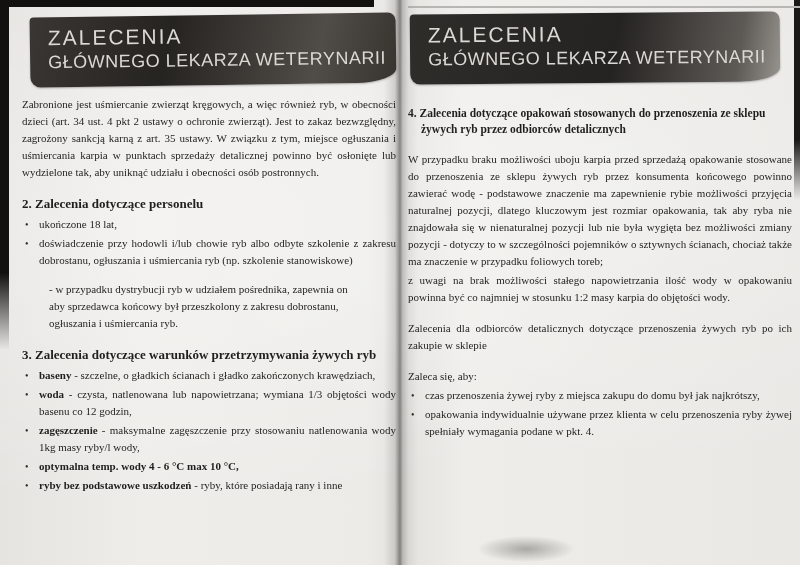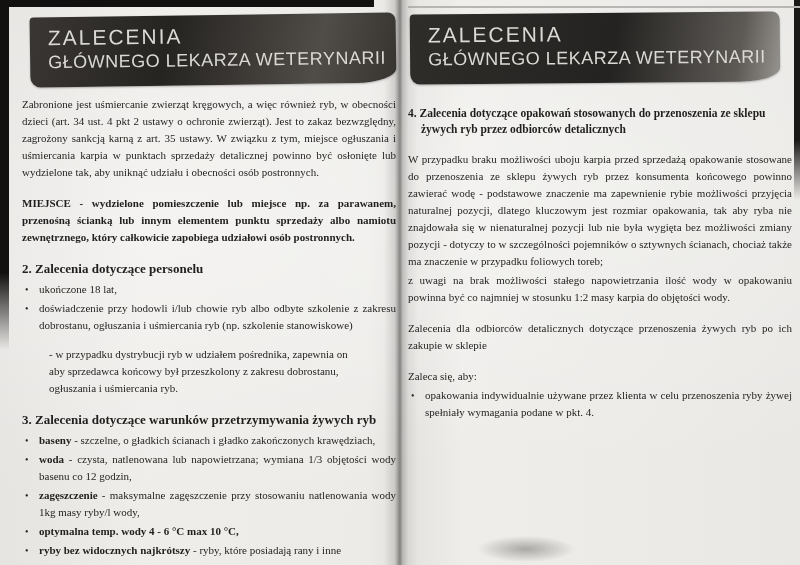--- a/index.html
+++ b/index.html
@@ -82,41 +82,41 @@
     <div class="l2">GŁÓWNEGO LEKARZA WETERYNARII</div>
   </div>
 
   <div class="banner banner-right">
     <div class="l1">ZALECENIA</div>
     <div class="l2">GŁÓWNEGO LEKARZA WETERYNARII</div>
   </div>
 
   <div class="col col-left">
     <p class="para">Zabronione jest uśmiercanie zwierząt kręgowych, a więc również ryb, w obecności dzieci (art. 34 ust. 4 pkt 2 ustawy o ochronie zwierząt). Jest to zakaz bezwzględny, zagrożony sankcją karną z art. 35 ustawy. W związku z tym, miejsce ogłuszania i uśmiercania karpia w punktach sprzedaży detalicznej powinno być osłonięte lub wydzielone tak, aby uniknąć udziału i obecności osób postronnych.</p>
-    <p class="para bold">MIEJSCE - wydzielone pomieszczenie lub miejsce np. za parawanem, przenośną ścianką lub innym elementem punktu sprzedaży albo namiotu zewnętrznego, który całkowicie zapobiega udziałowi osób postronnych.</p>
 
     <div class="heading">2. Zalecenia dotyczące personelu</div>
     <div class="bullet single">ukończone 18 lat,</div>
     <div class="bullet">doświadczenie przy hodowli i/lub chowie ryb albo odbyte szkolenie z zakresu dobrostanu, ogłuszania i uśmiercania ryb (np. szkolenie stanowiskowe)</div>
     <div class="subnote">- w przypadku dystrybucji ryb w udziałem pośrednika, zapewnia on aby sprzedawca końcowy był przeszkolony z zakresu dobrostanu, ogłuszania i uśmiercania ryb.</div>
 
     <div class="heading mt">3. Zalecenia dotyczące warunków przetrzymywania żywych ryb</div>
     <div class="bullet"><b>baseny</b><span> - szczelne, o gładkich ścianach i gładko zakończonych krawędziach,</span></div>
     <div class="bullet"><b>woda</b><span> - czysta, natlenowana lub napowietrzana; wymiana 1/3 objętości wody basenu co 12 godzin,</span></div>
     <div class="bullet"><b>zagęszczenie</b><span> - maksymalne zagęszczenie przy stosowaniu natlenowania wody 1kg masy ryby/l wody,</span></div>
     <div class="bullet single"><b>optymalna temp. wody 4 - 6 °C max 10 °C,</b><span></span></div>
-    <div class="bullet single"><b>ryby bez widocznych najkrótszy</b><span> - ryby, które posiadają rany i inne</span></div>
+    <div class="bullet single"><b>ryby bez podstawowe uszkodzeń</b><span> - ryby, które posiadają rany i inne</span></div>
   </div>
 
   <div class="col col-right">
 
     <div class="heading-hang">4. Zalecenia dotyczące opakowań stosowanych do przenoszenia ze sklepu żywych ryb przez odbiorców detalicznych</div>
 
     <p class="tight">W przypadku braku możliwości uboju karpia przed sprzedażą opakowanie stosowane do przenoszenia ze sklepu żywych ryb przez konsumenta końcowego powinno zawierać wodę - podstawowe znaczenie ma zapewnienie rybie możliwości przyjęcia naturalnej pozycji, dlatego kluczowym jest rozmiar opakowania, tak aby ryba nie znajdowała się w nienaturalnej pozycji lub nie była wygięta bez możliwości zmiany pozycji - dotyczy to w szczególności pojemników o sztywnych ścianach, chociaż także ma znaczenie w przypadku foliowych toreb;</p>
     <p class="para">z uwagi na brak możliwości stałego napowietrzania ilość wody w opakowaniu powinna być co najmniej w stosunku 1:2 masy karpia do objętości wody.</p>
 
     <p class="para mt">Zalecenia dla odbiorców detalicznych dotyczące przenoszenia żywych ryb po ich zakupie w sklepie</p>
 
     <p class="tight mt single">Zaleca się, aby:</p>
+    <div class="bullet single">czas przenoszenia żywej ryby z miejsca zakupu do domu był jak najkrótszy,</div>
     <div class="bullet">opakowania indywidualnie używane przez klienta w celu przenoszenia ryby żywej spełniały wymagania podane w pkt. 4.</div>
   </div>
 
 </div>
 
 </body></html>

